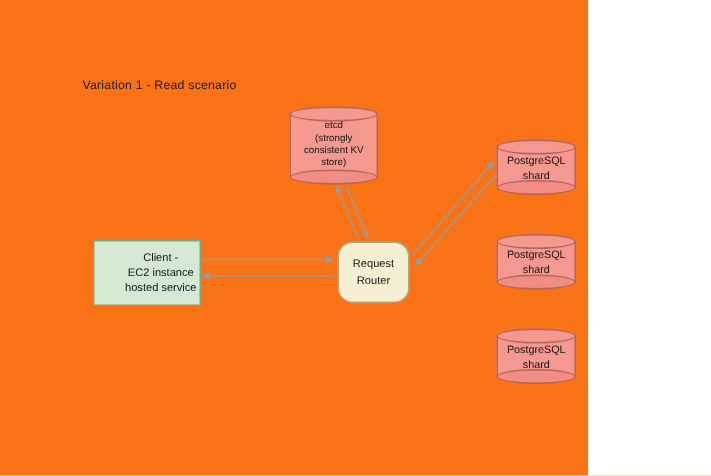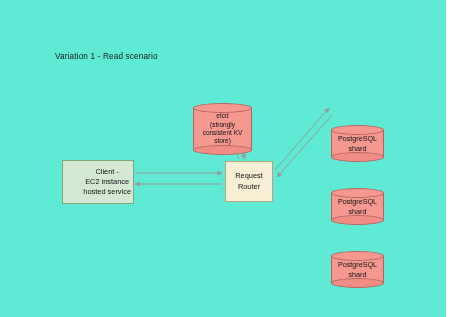--- a/index.html
+++ b/index.html
@@ -7,23 +7,23 @@
     margin: 0;
     padding: 0;
     background: #ffffff;
   }
   body {
     font-family: "Liberation Sans", sans-serif;
     -webkit-font-smoothing: antialiased;
   }
   #canvas {
     position: relative;
-    width: 446px;
+    width: 392px;
     height: 317px;
-    background: #5eead4;
+    background: #f97316;
     overflow: hidden;
   }
   #edge-layer {
     position: absolute;
     left: 0;
     top: 0;
     width: 474px;
     height: 317px;
     pointer-events: none;
   }
@@ -67,27 +67,27 @@
     border-color: #7ea877;
     justify-content: flex-end;
   }
   .router-node {
     left: 225px;
     top: 161px;
     width: 48px;
     height: 41px;
     background: #f6efd3;
     border-color: #b5a67a;
+    border-radius: 10px;
   }
 
   
   .cyl {
     position: absolute;
     box-sizing: border-box;
-    margin-top: 32px;
   }
   .cyl .cyl-body {
     position: absolute;
     left: 0;
     right: 0;
     top: 5px;
     bottom: 5px;
     background: #f49890;
     border-left: 1px solid #b5635d;
     border-right: 1px solid #b5635d;

